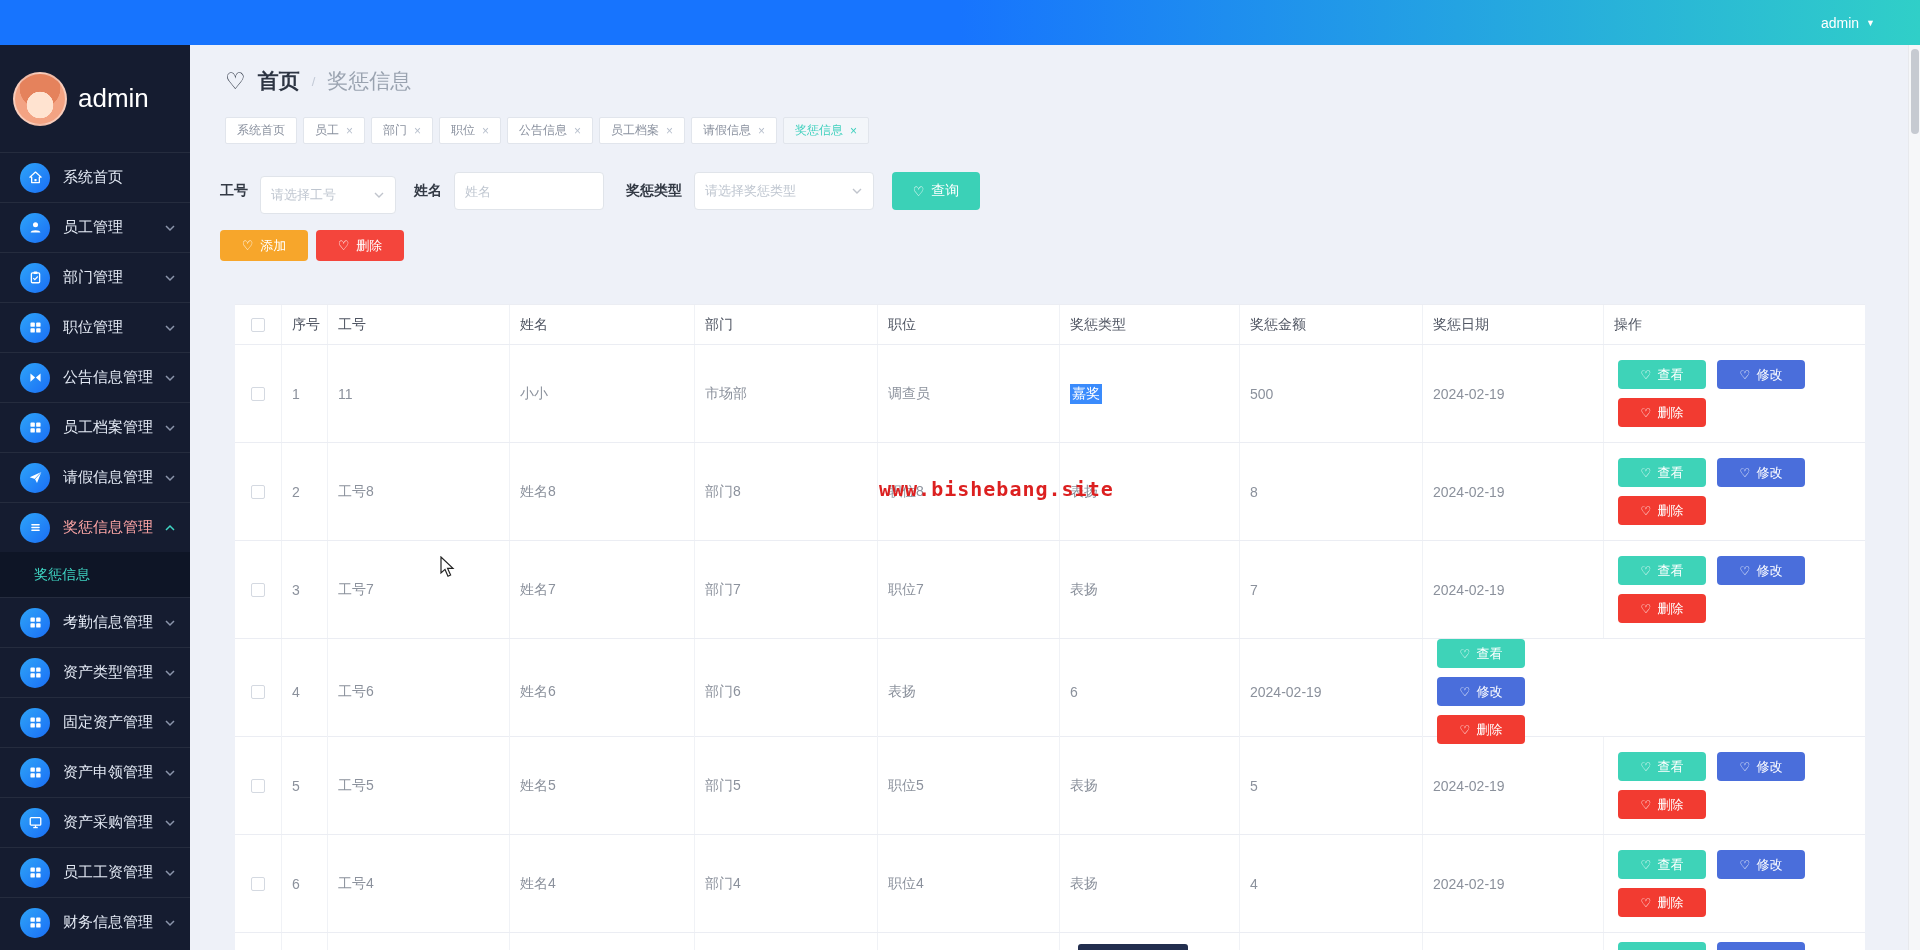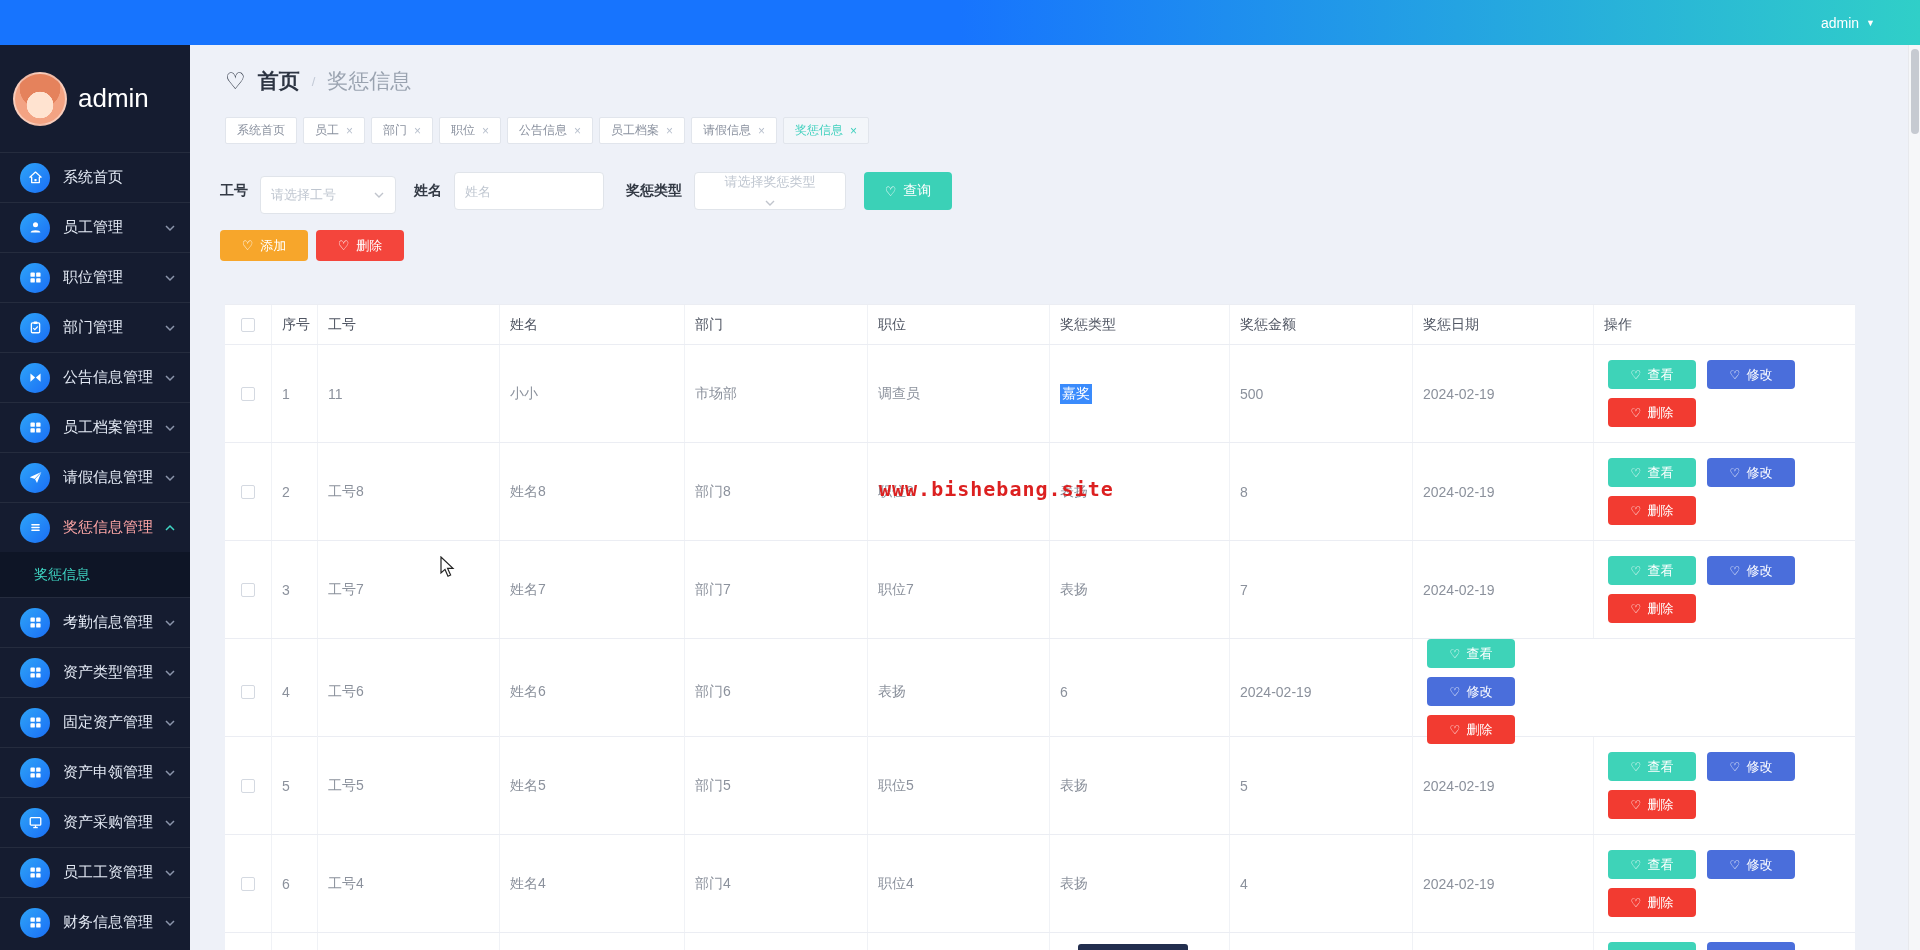--- a/index.html
+++ b/index.html
@@ -66,21 +66,21 @@
   .btn { border:none; border-radius:4px; color:#fff; display:flex; align-items:center; justify-content:center;
     gap:7px; cursor:pointer; font-family:inherit; }
   .btn .h { font-size:13px; }
   .btn-search { width:88px; height:38px; background:#3bd1b7; font-size:14px; margin-left:18px; }
 
   .toolbar { position:absolute; left:30px; top:185px; display:flex; gap:8px; }
   .btn-add { width:88px; height:31px; background:#f7a62b; font-size:13px; }
   .btn-del { width:88px; height:31px; background:#f4453c; font-size:13px; }
 
   
-  .table { position:absolute; left:35px; top:259px; width:1630px; height:646px; background:#fff;
+  .table { position:absolute; left:45px; top:259px; width:1630px; height:646px; background:#fff;
     border-top:1px solid #ebedf3; overflow:hidden; }
   .t-grid { display:grid; grid-template-columns:47px 46px 182px 185px 183px 182px 180px 183px 181px 1fr; }
   .t-head { height:40px; border-bottom:1px solid #ebedf3; }
   .t-head .th { display:flex; align-items:center; padding-left:10px; font-size:14px; color:#4f5562;
     border-right:1px solid #f0f2f6; white-space:nowrap; }
   .t-head .th:last-child { border-right:none; }
   .t-row { height:98px; border-bottom:1px solid #ebedf3; }
   .t-row .td { display:flex; align-items:center; padding-left:10px; font-size:14px; color:#8b919c;
     border-right:1px solid #f0f2f6; white-space:nowrap; }
   .t-row .td:last-child { border-right:none; }
@@ -143,42 +143,42 @@
     <span class="side-label">员工管理</span>
     <span class="side-chevron">
           <svg width="12" height="12" viewBox="0 0 12 12">
             <polyline points="2,4 6,8 10,4" fill="none" stroke="currentColor" stroke-width="1.5"></polyline>
           </svg>
         </span>
   </div>
       <div class="side-item">
     <span class="side-icon">
           <svg width="15" height="15" viewBox="0 0 16 16">
-            <rect x="2.6" y="2.6" width="4.7" height="4.7" rx="1" fill="#fff"></rect>
-            <rect x="8.7" y="2.6" width="4.7" height="4.7" rx="1" fill="#fff"></rect>
-            <rect x="2.6" y="8.7" width="4.7" height="4.7" rx="1" fill="#fff"></rect>
-            <rect x="8.7" y="8.7" width="4.7" height="4.7" rx="1" fill="#fff"></rect>
-          </svg>
-        </span>
-    <span class="side-label">职位管理</span>
-    <span class="side-chevron">
-          <svg width="12" height="12" viewBox="0 0 12 12">
-            <polyline points="2,4 6,8 10,4" fill="none" stroke="currentColor" stroke-width="1.5"></polyline>
-          </svg>
-        </span>
-  </div>
-      <div class="side-item">
-    <span class="side-icon">
-          <svg width="15" height="15" viewBox="0 0 16 16">
             <rect x="3.6" y="3" width="8.8" height="10.6" rx="1.2" fill="none" stroke="#fff" stroke-width="1.4"></rect>
             <rect x="5.9" y="1.7" width="4.2" height="2.6" rx="0.9" fill="#fff"></rect>
             <polyline points="5.6,8.6 7.3,10.3 10.4,6.9" fill="none" stroke="#fff" stroke-width="1.3"></polyline>
           </svg>
         </span>
     <span class="side-label">部门管理</span>
+    <span class="side-chevron">
+          <svg width="12" height="12" viewBox="0 0 12 12">
+            <polyline points="2,4 6,8 10,4" fill="none" stroke="currentColor" stroke-width="1.5"></polyline>
+          </svg>
+        </span>
+  </div>
+      <div class="side-item">
+    <span class="side-icon">
+          <svg width="15" height="15" viewBox="0 0 16 16">
+            <rect x="2.6" y="2.6" width="4.7" height="4.7" rx="1" fill="#fff"></rect>
+            <rect x="8.7" y="2.6" width="4.7" height="4.7" rx="1" fill="#fff"></rect>
+            <rect x="2.6" y="8.7" width="4.7" height="4.7" rx="1" fill="#fff"></rect>
+            <rect x="8.7" y="8.7" width="4.7" height="4.7" rx="1" fill="#fff"></rect>
+          </svg>
+        </span>
+    <span class="side-label">职位管理</span>
     <span class="side-chevron">
           <svg width="12" height="12" viewBox="0 0 12 12">
             <polyline points="2,4 6,8 10,4" fill="none" stroke="currentColor" stroke-width="1.5"></polyline>
           </svg>
         </span>
   </div>
       <div class="side-item">
     <span class="side-icon">
           <svg width="15" height="15" viewBox="0 0 16 16">
             <path d="M2.6 3.6 L7.6 8 L2.6 12.4 Z" fill="#fff"></path>
@@ -406,21 +406,21 @@
       <span class="ph">请选择工号</span>
       <span class="sel-chev">
         <svg width="12" height="12" viewBox="0 0 12 12">
             <polyline points="2,4 6,8 10,4" fill="none" stroke="currentColor" stroke-width="1.4"></polyline>
           </svg>
       </span>
     </div>
     <span class="f-label" style="margin-left:18px;">姓名</span>
     <input class="txt-input" type="text" placeholder="姓名" style="">
     <span class="f-label" style="margin-left:22px;">奖惩类型</span>
-    <div class="sel" style="width:152px;flex-direction:column;">
+    <div class="sel" style="width:180px;">
       <span class="ph">请选择奖惩类型</span>
       <span class="sel-chev">
         <svg width="12" height="12" viewBox="0 0 12 12">
             <polyline points="2,4 6,8 10,4" fill="none" stroke="currentColor" stroke-width="1.4"></polyline>
           </svg>
       </span>
     </div>
     <button class="btn btn-search">
       <span class="h">♡</span>
       <span>查询</span>

